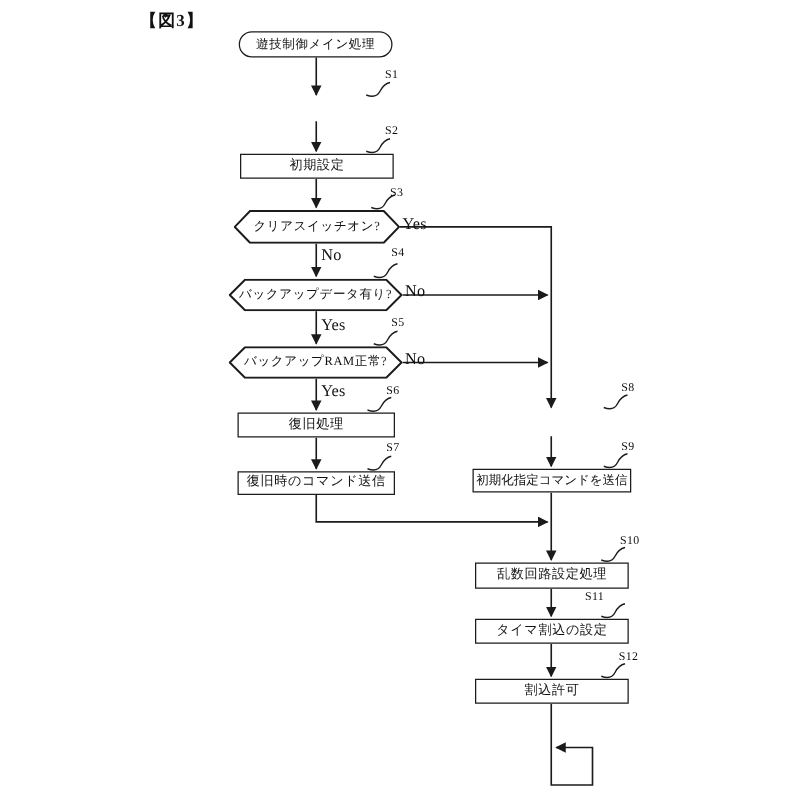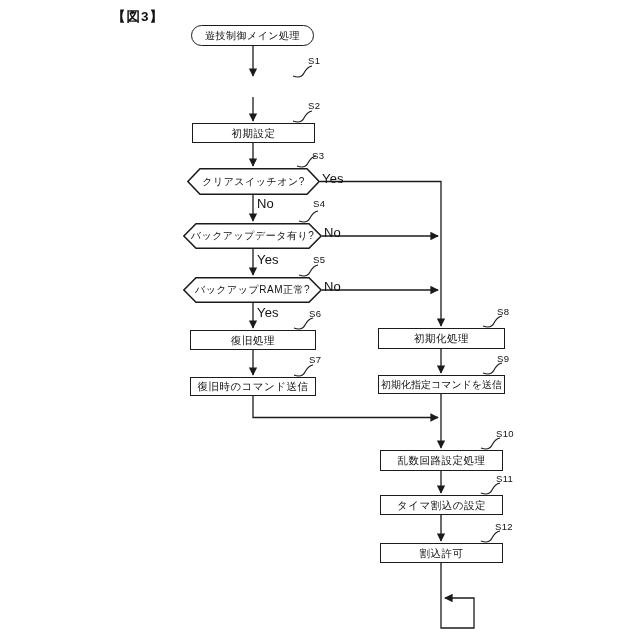--- a/index.html
+++ b/index.html
@@ -1,18 +1,18 @@
 <!DOCTYPE html>
 <html><head>
 <meta charset="utf-8">
 <style>
   html,body{margin:0;padding:0;background:#ffffff;}
   #canvas{
     position:relative;width:640px;height:640px;background:#ffffff;
-    font-family:Liberation Sans, sans-serif;color:#111;
+    font-family:Liberation Serif, serif;color:#111;
     overflow:hidden;
   }
   #wires{position:absolute;left:0;top:0;z-index:0;}
   .node{
     position:absolute;z-index:1;display:flex;align-items:center;justify-content:center;
     background:#fff;box-sizing:border-box;
   }
   .box{border:1.6px solid #1b1b1b;}
   .oval{border:1.6px solid #1b1b1b;border-radius:11px;}
   .hex{background:transparent;border:none;}
@@ -118,23 +118,20 @@
   </div>
 
   <div class="node box" style="left:190px;top:330px;width:126px;height:20px">
     <span class="ntext">復旧処理</span>
   </div>
 
   <div class="node box" style="left:190px;top:377px;width:126px;height:19px">
     <span class="ntext">復旧時のコマンド送信</span>
   </div>
 
-  <div class="node box" style="left:378px;top:328px;width:127px;height:21px">
-    <span class="ntext">初期化処理</span>
-  </div>
 
   <div class="node box" style="left:378px;top:375px;width:127px;height:19px">
     <span class="ntext" style="font-size:10px;letter-spacing:0">初期化指定コマンドを送信</span>
   </div>
 
   <div class="node box" style="left:380px;top:450px;width:123px;height:21px">
     <span class="ntext">乱数回路設定処理</span>
   </div>
 
   <div class="node box" style="left:380px;top:495px;width:123px;height:20px">
@@ -148,21 +145,21 @@
   <div class="step" style="left:308px;top:56px">S1</div>
   <div class="step" style="left:308px;top:101px">S2</div>
   <div class="step" style="left:312px;top:151px">S3</div>
   <div class="step" style="left:313px;top:199px">S4</div>
   <div class="step" style="left:313px;top:255px">S5</div>
   <div class="step" style="left:309px;top:309px">S6</div>
   <div class="step" style="left:309px;top:355px">S7</div>
   <div class="step" style="left:497px;top:307px">S8</div>
   <div class="step" style="left:497px;top:354px">S9</div>
   <div class="step" style="left:496px;top:429px">S10</div>
-  <div class="step" style="left:496px;top:474px">S11</div>
+  <div class="step" style="left:468px;top:474px">S11</div>
   <div class="step" style="left:495px;top:522px">S12</div>
 
   <div class="branch" style="left:322px;top:172px">Yes</div>
   <div class="branch" style="left:257px;top:197px">No</div>
   <div class="branch" style="left:324px;top:226px">No</div>
   <div class="branch" style="left:257px;top:253px">Yes</div>
   <div class="branch" style="left:324px;top:280px">No</div>
   <div class="branch" style="left:257px;top:306px">Yes</div>
 
 </div>

